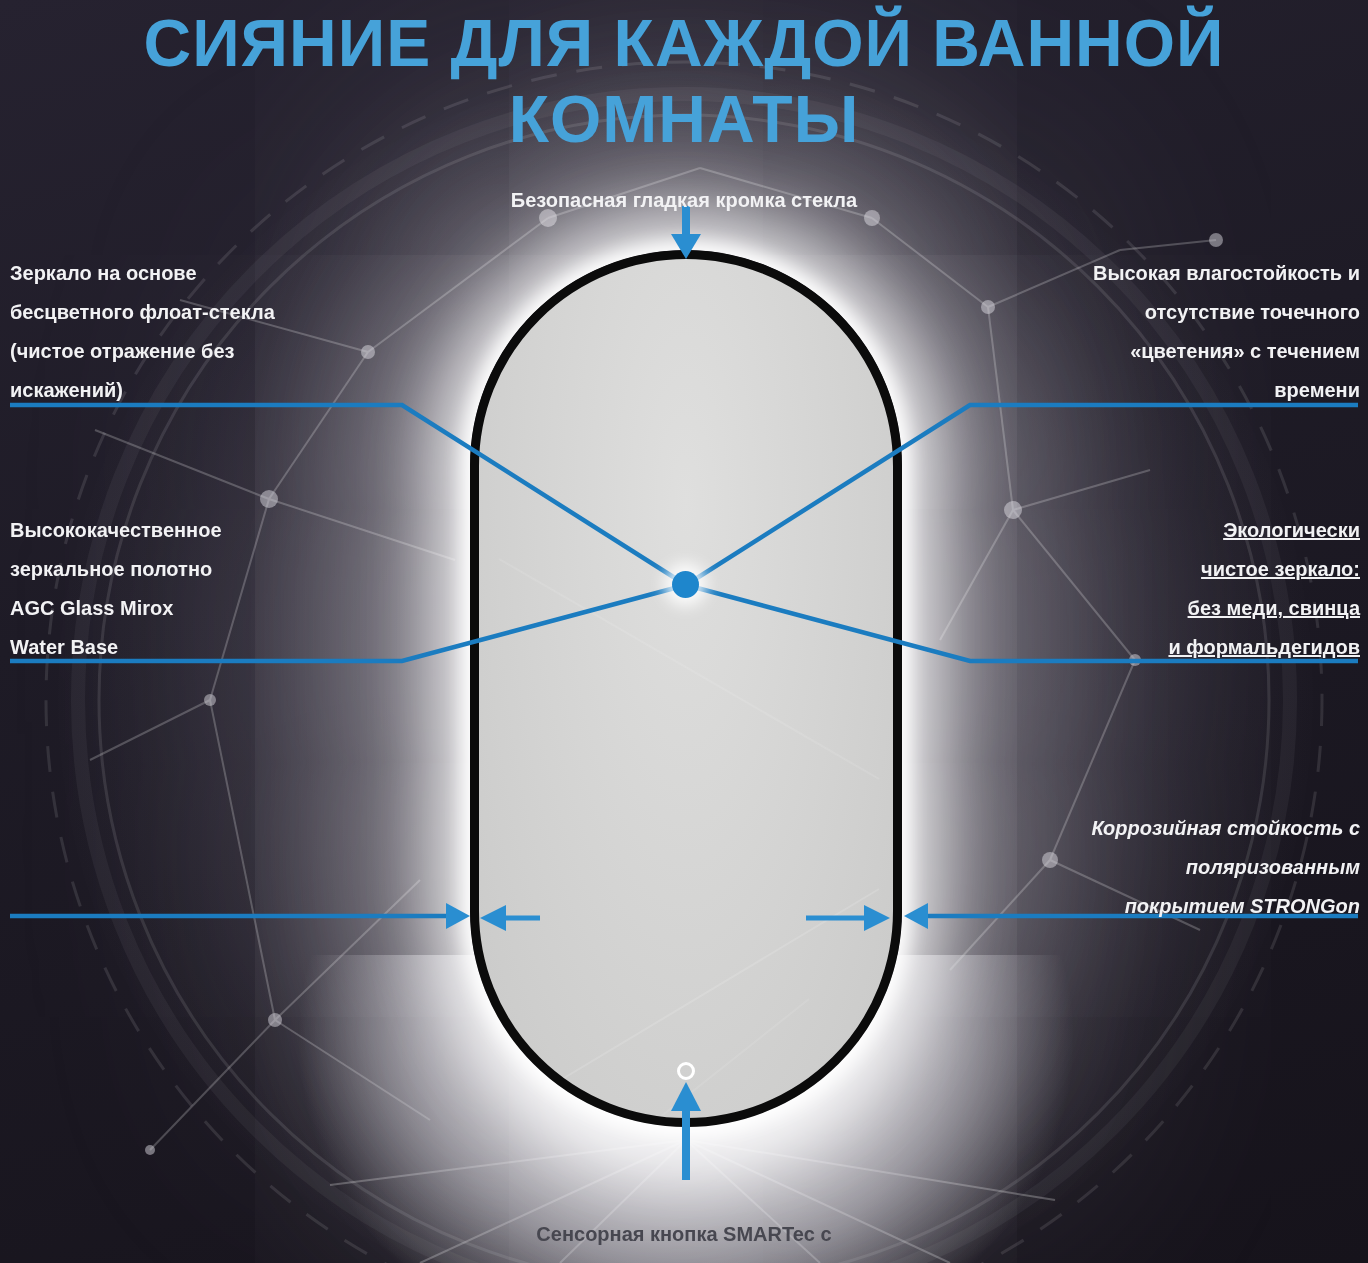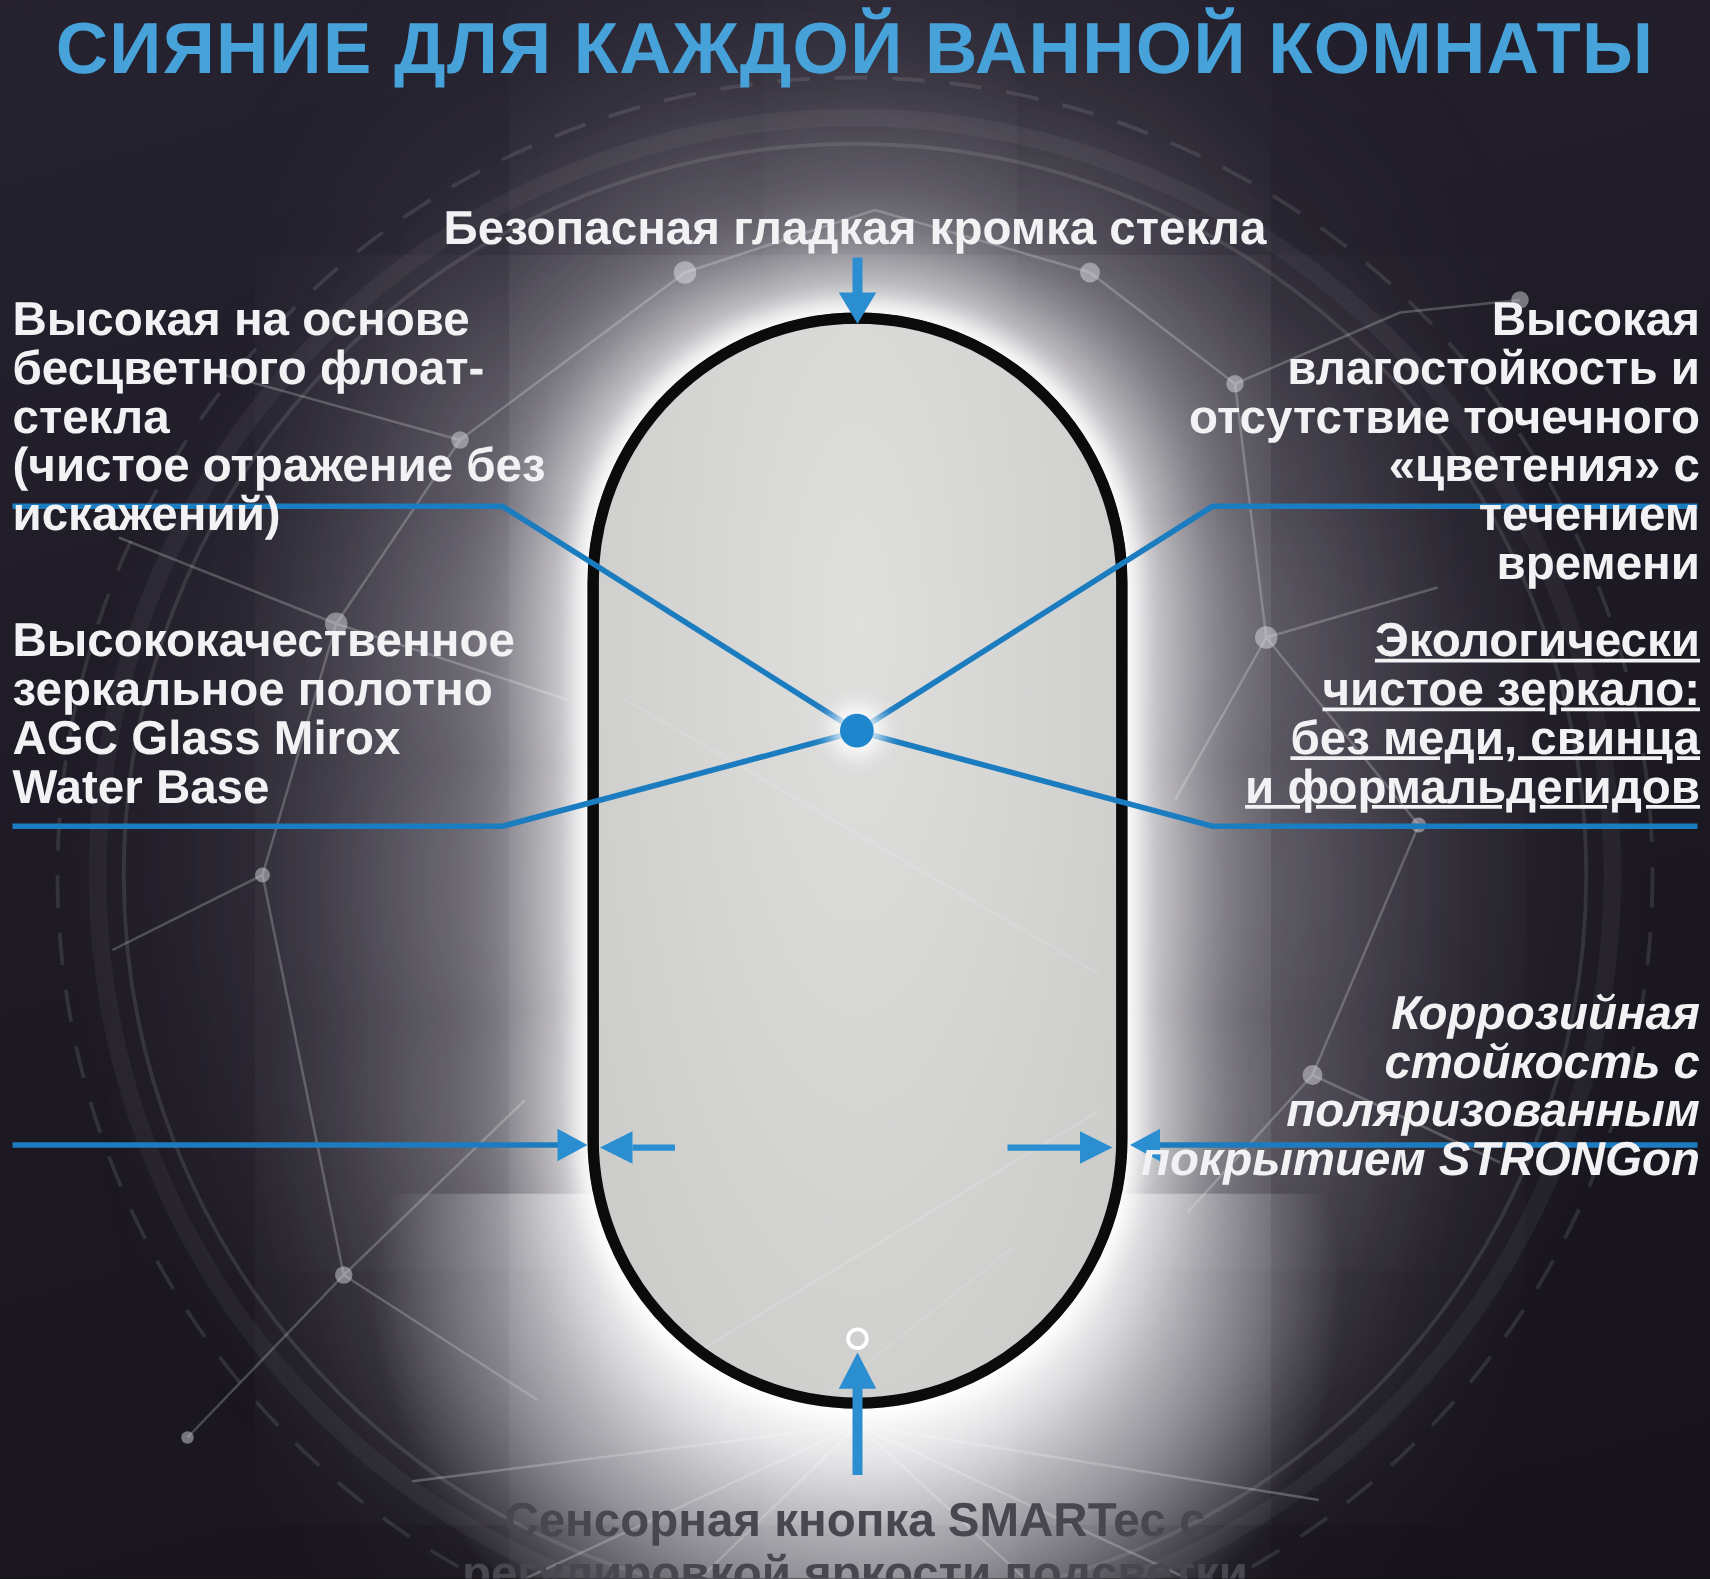--- a/index.html
+++ b/index.html
@@ -47,25 +47,25 @@
   }
   
   #callout-lines{position:absolute;left:0;top:0;z-index:5;pointer-events:none;}
   #callout-lines .cline{fill:none;stroke:var(--c-line_blue,#1b7cc0);stroke-width:4.5;}
   #callout-lines .ashaft{stroke:var(--c-arrow_blue,#2a8ed1);stroke-width:8;}
   #callout-lines .ashaft-thin{stroke:var(--c-arrow_blue,#2a8ed1);stroke-width:5;}
   #callout-lines .ahead{fill:var(--c-arrow_blue,#2a8ed1);stroke:none;}
   
   .title{
     position:absolute;left:0;right:0;top:5px;text-align:center;z-index:7;
-    font-size:58px;font-weight:bold;letter-spacing:1px;color:var(--c-title_blue,#46a2d9);
+    font-size:66px;font-weight:bold;letter-spacing:1px;color:var(--c-title_blue,#46a2d9);
   }
   .callout{
-    position:absolute;z-index:7;font-weight:bold;font-size:38px;line-height:39px;
-    color:var(--c-text_light,#f2f2f4);white-space:pre-line;
+    position:absolute;z-index:7;font-weight:bold;font-size:20px;line-height:39px;
+    color:var(--c-text_light,#f2f2f4);white-space:pre-line;margin-top:17px;
   }
   .c-top{left:0;right:0;top:164px;text-align:center;}
   .c-left-top{left:10px;top:237px;width:430px;text-align:left;}
   .c-right-top{right:8px;top:237px;width:430px;text-align:right;}
   .c-left-mid{left:10px;top:494px;width:430px;text-align:left;}
   .c-right-mid{right:8px;top:494px;width:430px;text-align:right;text-decoration:underline;}
   .c-left-bot{left:10px;top:827px;width:460px;text-align:left;}
   .c-right-bot{right:8px;top:792px;width:470px;text-align:right;font-style:italic;}
   .c-bottom{left:0;right:0;top:1196px;text-align:center;line-height:42px;color:var(--c-text_dark,#474750);}
 </style>
@@ -173,21 +173,21 @@
       <line class="cline" x1="1358" y1="916" x2="927" y2="916"></line>
       <polygon class="ahead" points="928,903 928,929 904,916"></polygon>
     </g>
   </svg>
 
   <div class="center-dot"></div>
 
   <div class="title">СИЯНИЕ ДЛЯ КАЖДОЙ ВАННОЙ КОМНАТЫ</div>
 
   <div class="callout c-top">Безопасная гладкая кромка стекла</div>
-  <div class="callout c-left-top">Высокая на основе
+  <div class="callout c-left-top">Зеркало на основе
 бесцветного флоат-стекла
 (чистое отражение без
 искажений)</div>
   <div class="callout c-right-top">Высокая влагостойкость и
 отсутствие точечного
 «цветения» с течением
 времени</div>
   <div class="callout c-left-mid">Высококачественное
 зеркальное полотно
 AGC Glass Mirox

